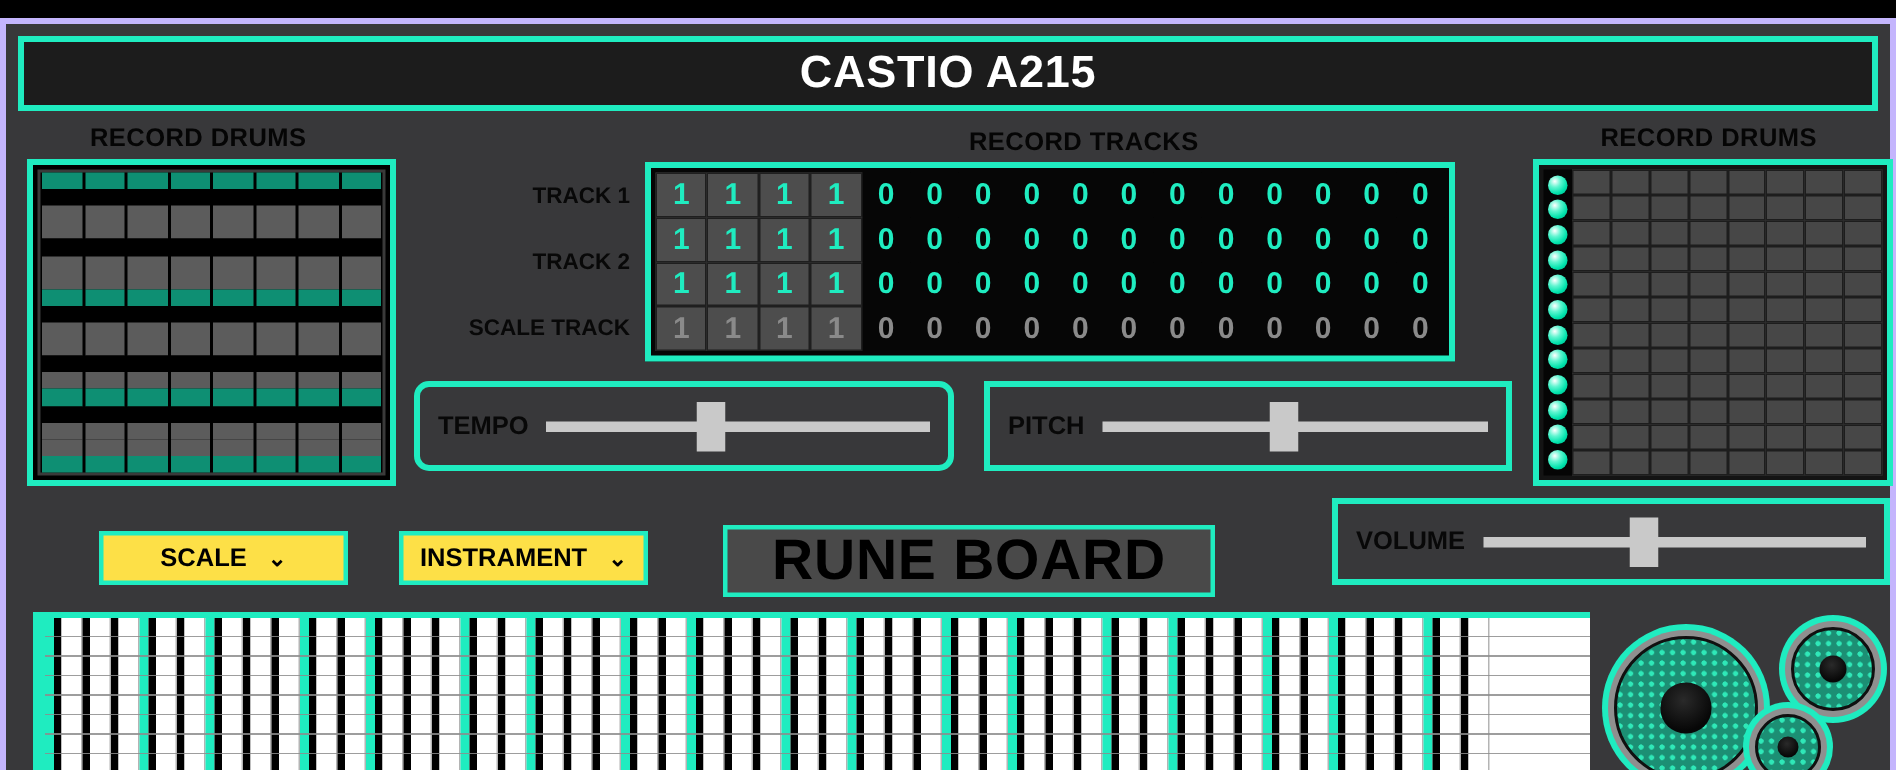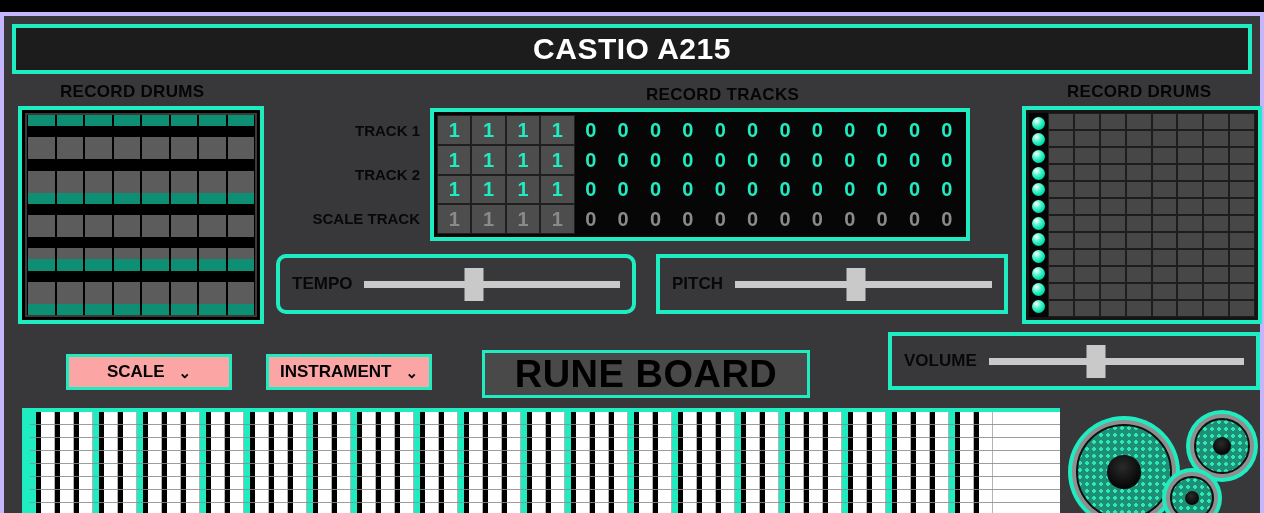--- a/index.html
+++ b/index.html
@@ -141,21 +141,21 @@
   .slider-thumb {
     position:absolute; top:-13px;
     width:19px; height:33px;
     background:#c9c9c9;
     transform:translateX(-50%);
   }
 
   
   .dropdown {
     position:absolute; height:36px;
-    background:#fca5a5;
+    background:#fde047;
     border:3px solid #1fecc0;
     display:flex; align-items:center; justify-content:center;
     gap:14px;
     color:#000; font-size:17px; font-weight:bold;
   }
   #scale-dd { left:62px;  top:338px; width:166px; }
   #instr-dd { left:262px; top:338px; width:166px; }
   .chev { font-size:15px; line-height:1; }
 
   

